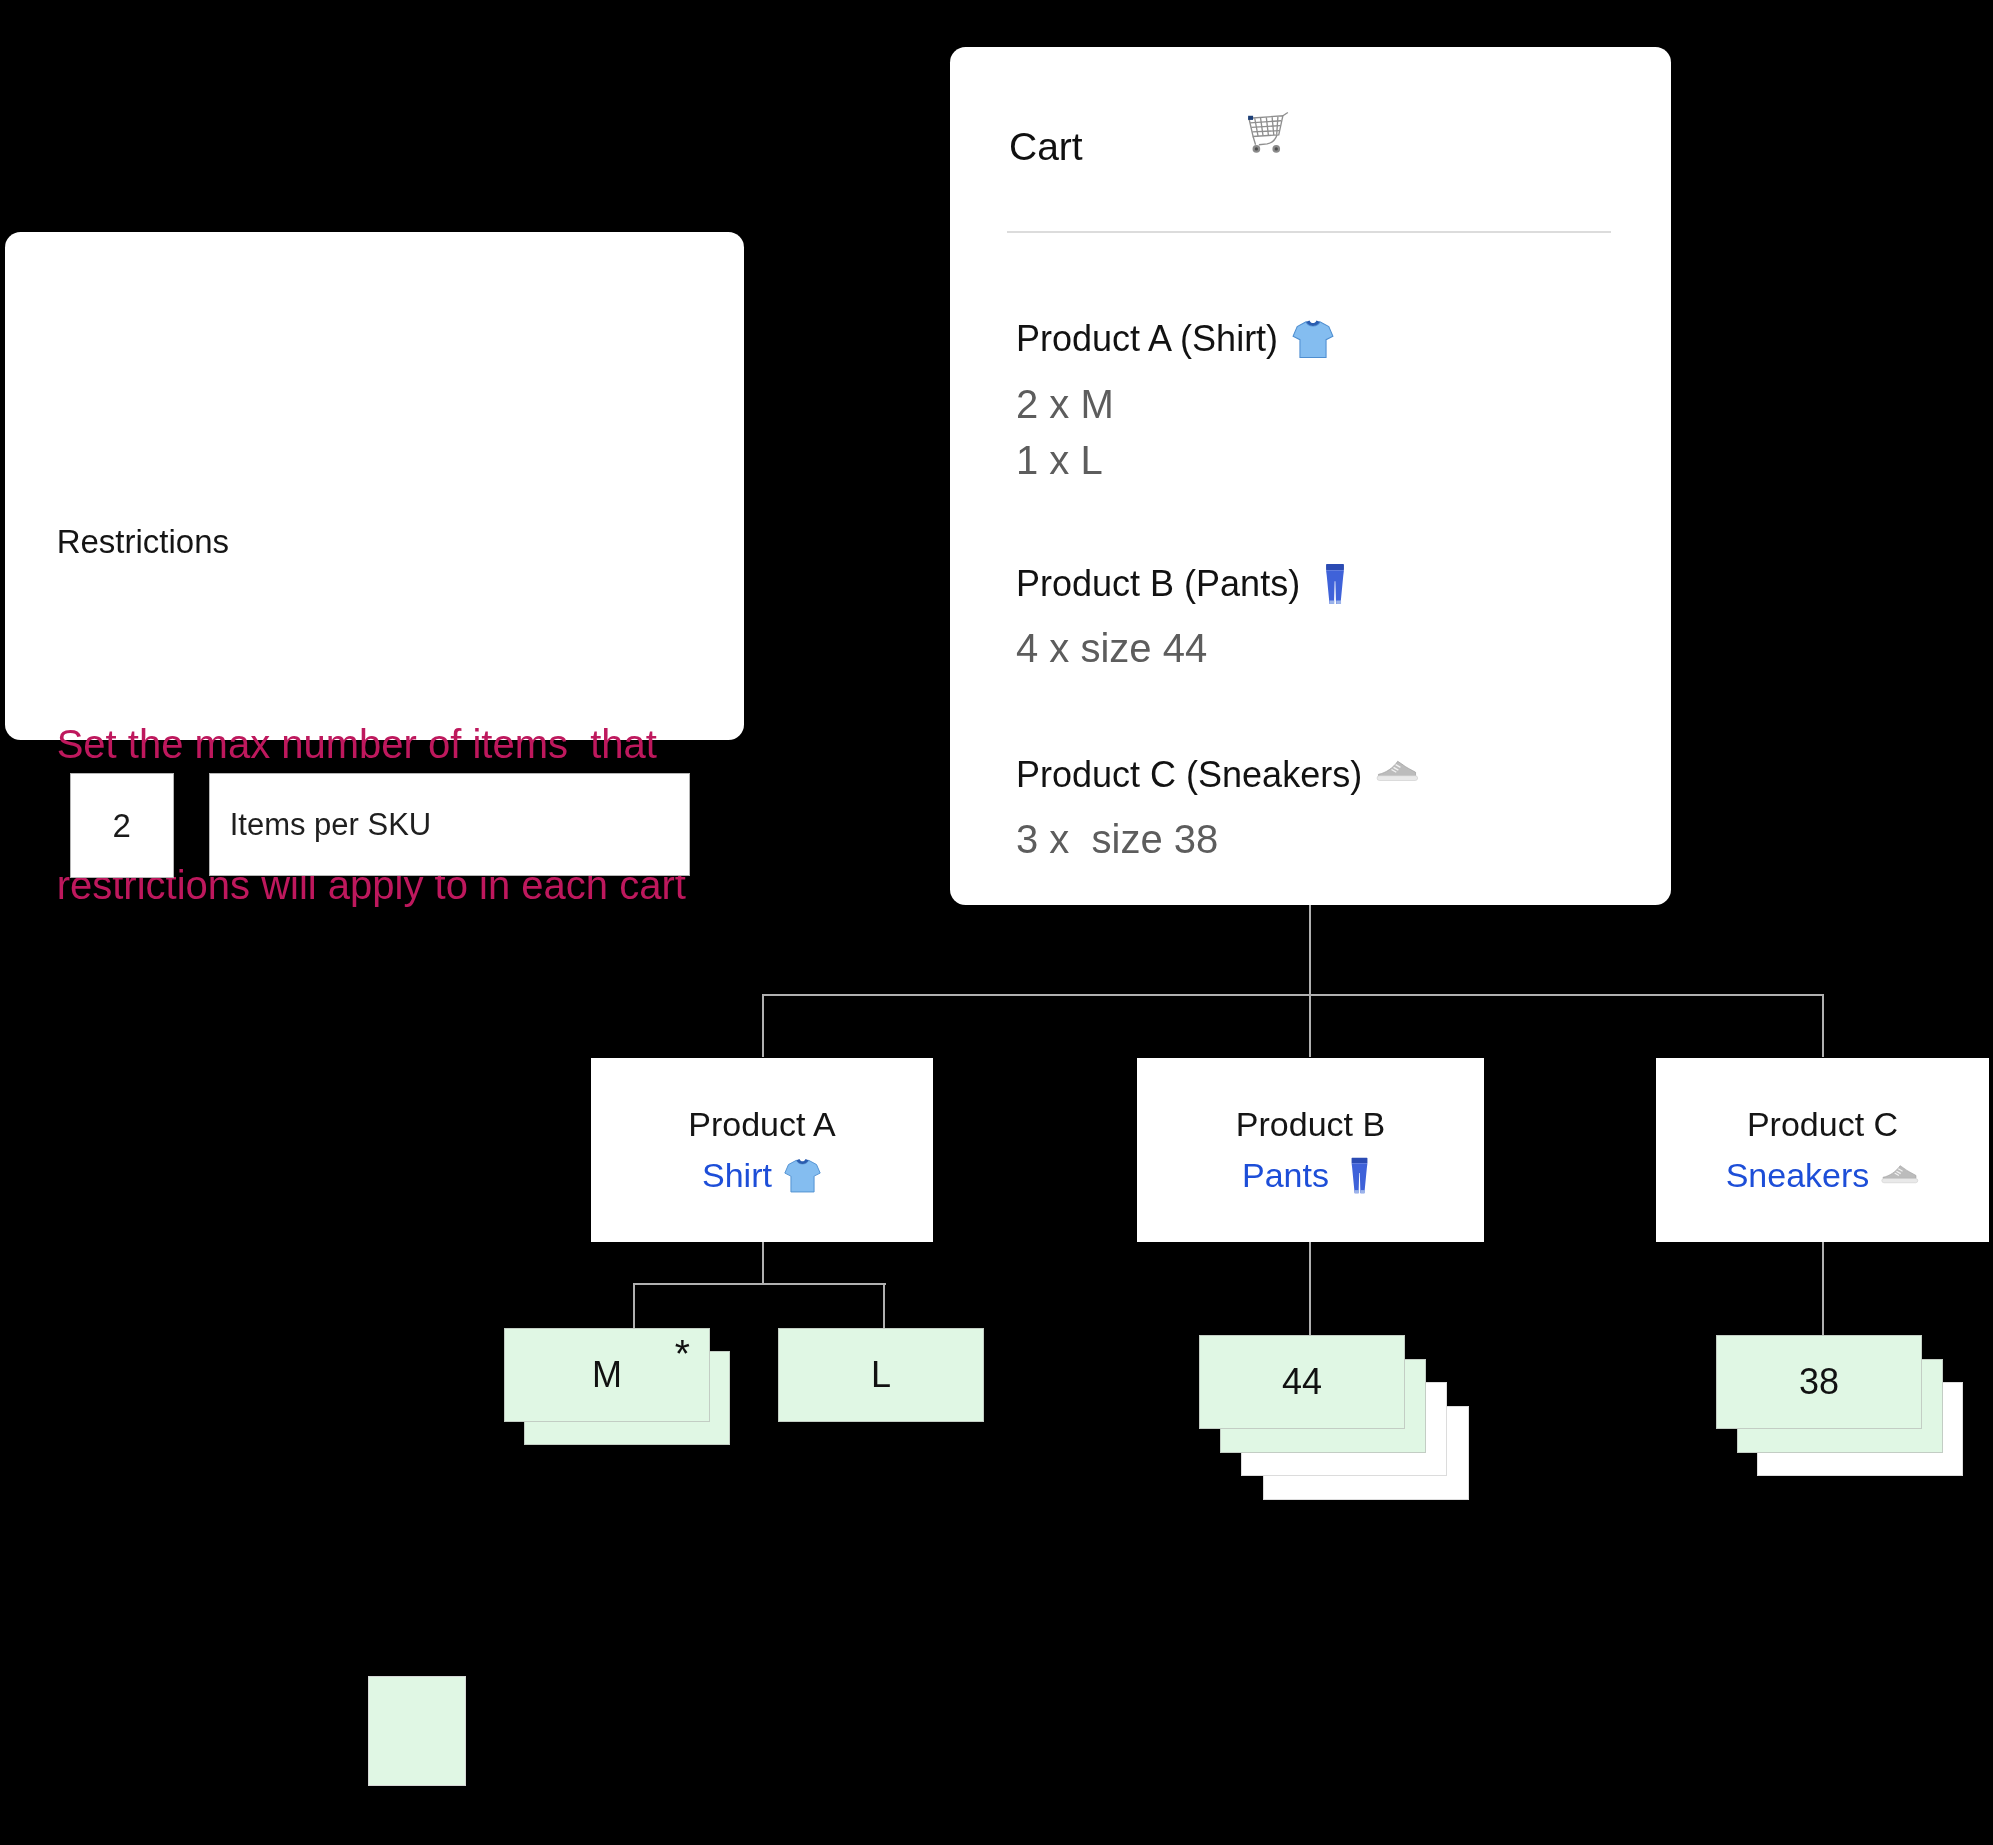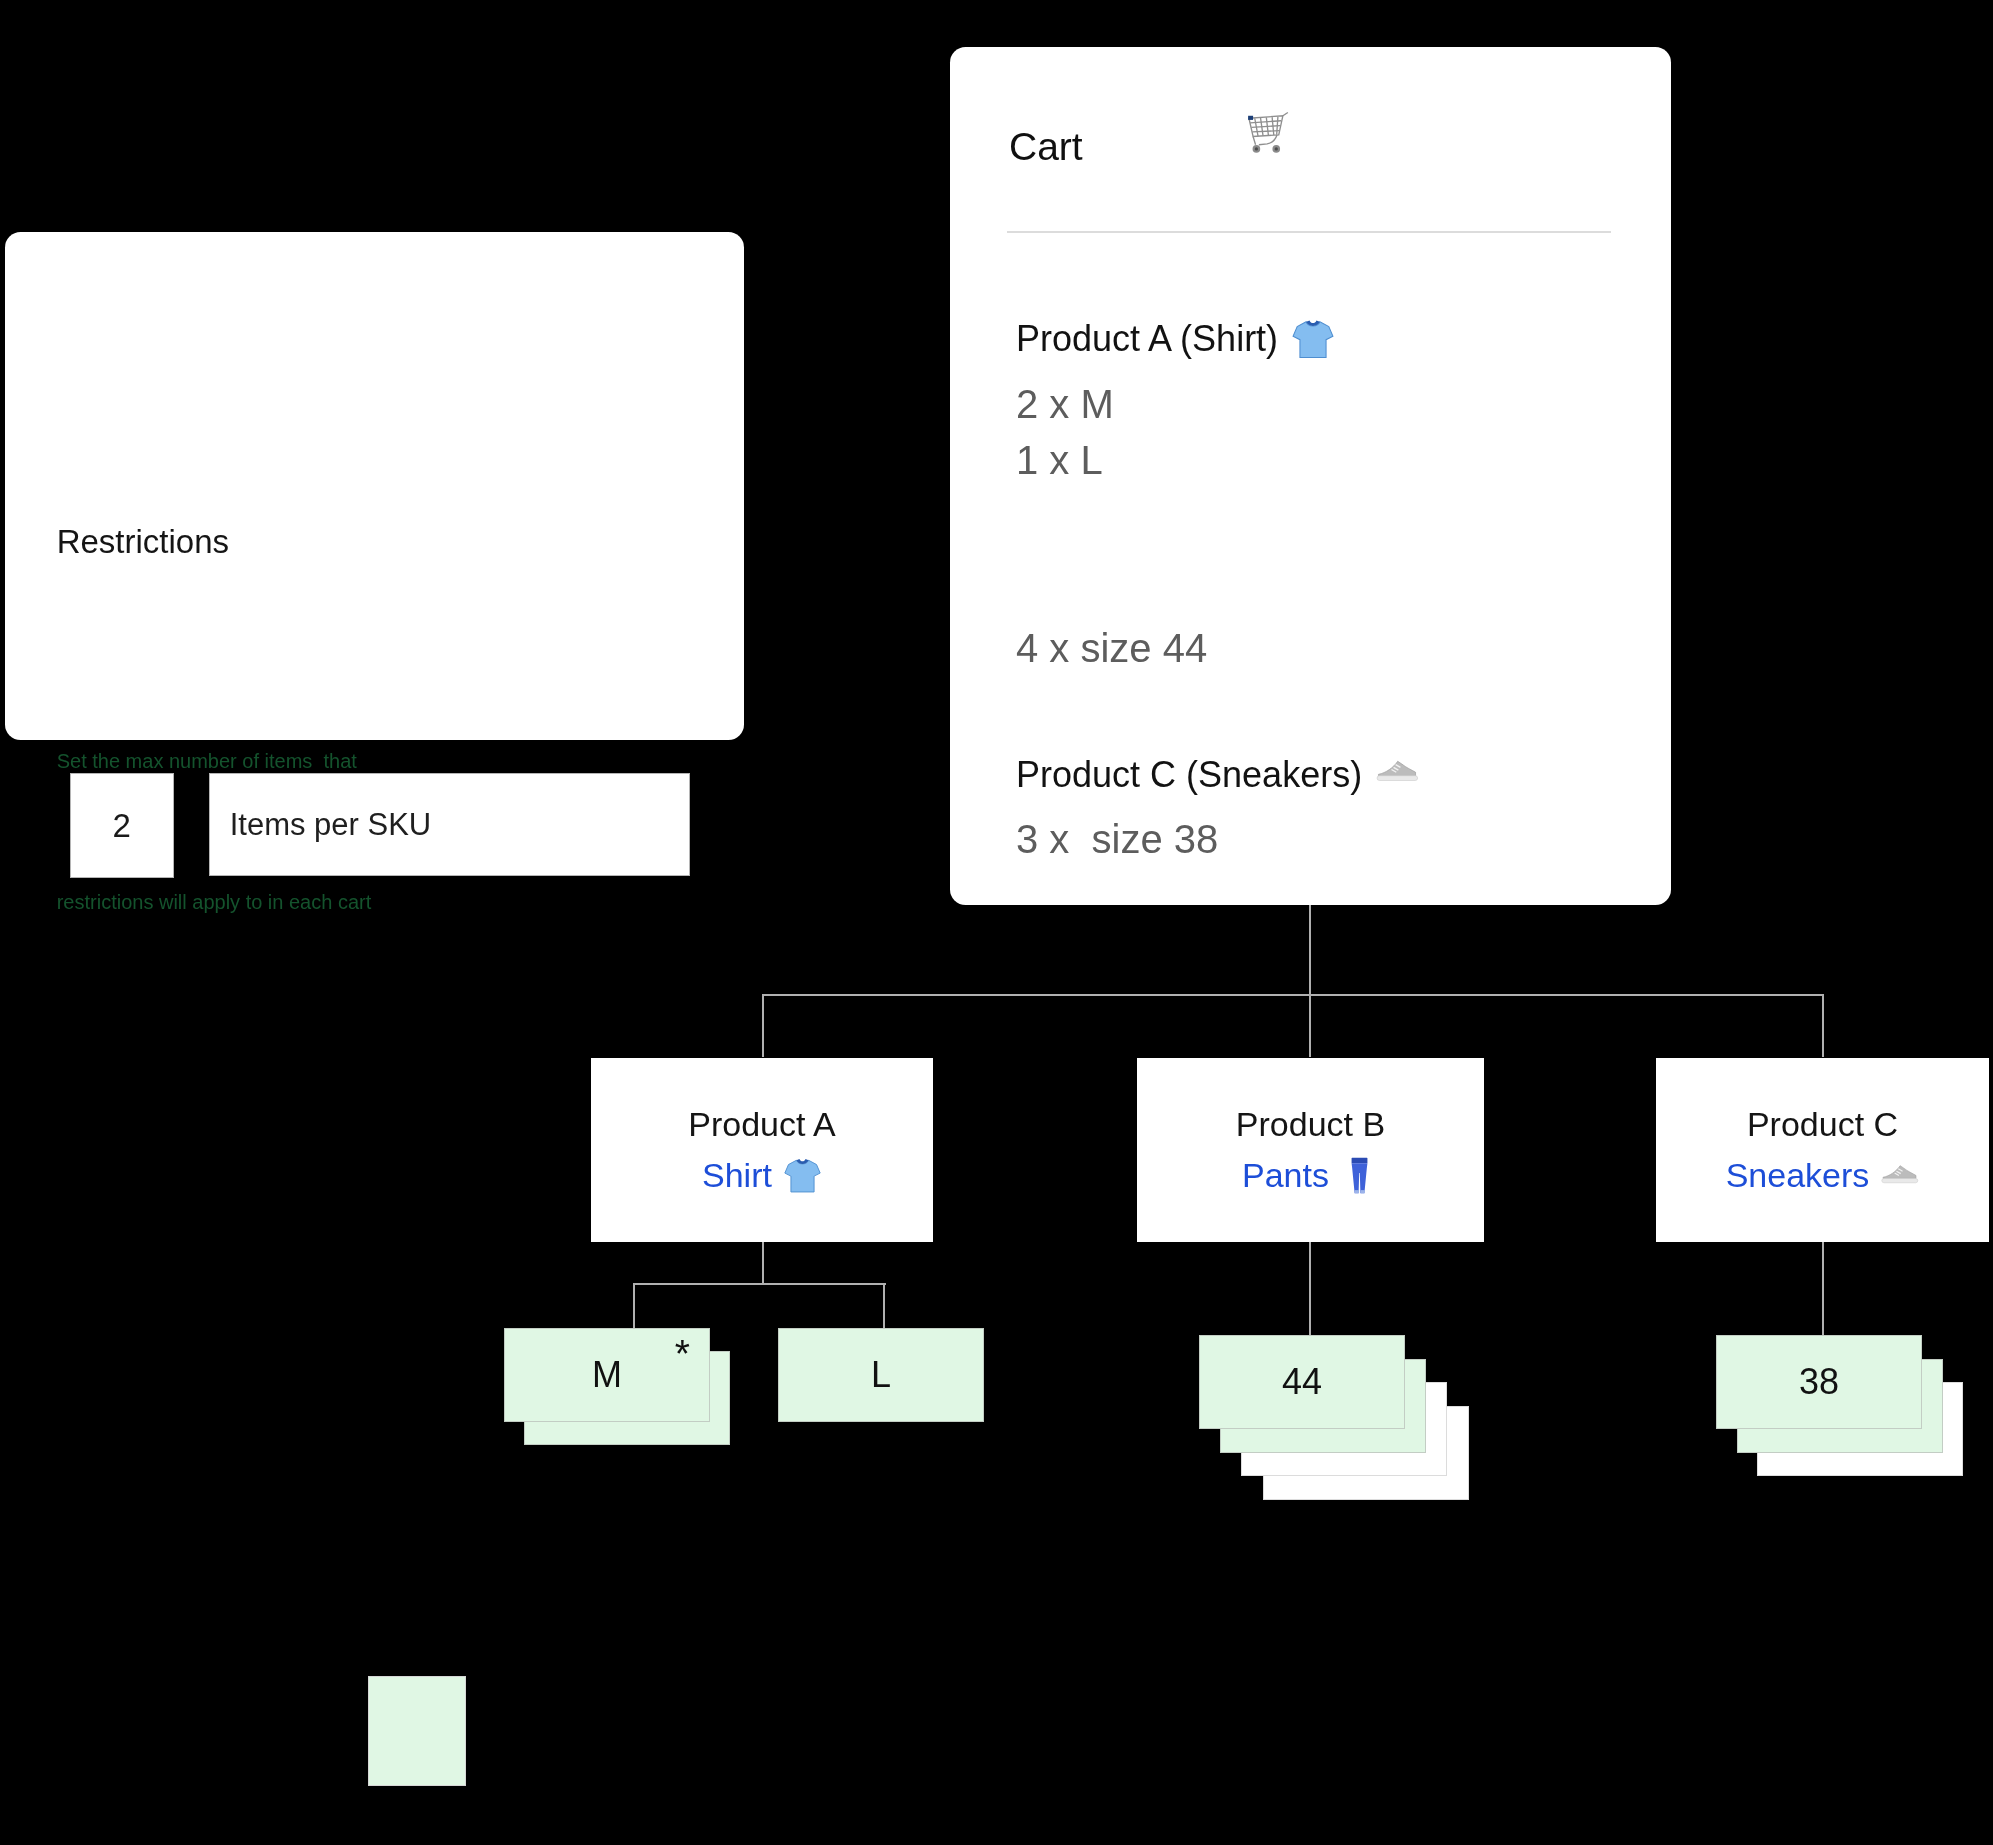--- a/index.html
+++ b/index.html
@@ -7,21 +7,21 @@
     position:relative; width:1993px; height:1845px; background:#000000;
     font-family:"Liberation Sans", sans-serif; overflow:hidden; color:#141414;
   }
   .card {
     position:absolute; background:#ffffff; border-radius:15.6px;
     box-shadow:0 3.1px 14px rgba(0,0,0,0.45);
   }
   
   .restrictions { left:4.7px; top:232px; width:739px; height:508px; }
   .r-title { position:absolute; left:52px; top:291px; font-size:33px; font-weight:500; color:#151515; }
-  .r-desc  { position:absolute; left:52px; top:412px; font-size:20px; line-height:47px; color:#14532d; white-space:pre; }
+  .r-desc  { position:absolute; left:52px; top:395px; font-size:40px; line-height:47px; color:#be185d; white-space:pre; }
   .r-input-num {
     position:absolute; left:65px; top:541px; width:102px; height:103px;
     border:1.6px solid #b5b5b5; background:#fff; display:flex; align-items:center; justify-content:center;
     font-size:33px; color:#1a1a1a;
   }
   .r-input-label {
     position:absolute; left:204px; top:541px; width:481px; height:103px;
     border:1.6px solid #b5b5b5; background:#fff; display:flex; align-items:center;
     padding-left:20px; box-sizing:border-box; font-size:31px; color:#1f1f1f;
   }
@@ -100,20 +100,31 @@
       <span class="h-icon">
         <svg viewBox="0 0 64 64" width="44" height="44">
           <path d="M22 7 L9 14 3 28 13 33 13 59 51 59 51 33 61 28 55 14 42 7 C39 15 25 15 22 7 Z" fill="#84bdf0" stroke="#4e8ed0" stroke-width="1.5"></path>
           <path d="M22 7 C25 15 39 15 42 7 L37 5 C35 10 29 10 27 5 Z" fill="#2a5db0"></path>
         </svg>
       </span>
     </div>
     <div class="cart-item-qty" style="top:335px;">2 x M</div>
     <div class="cart-item-qty" style="top:391px;">1 x L</div>
 
+    <div class="cart-item-name" style="top:515px;">
+      <span>Product B (Pants)</span>
+      <span class="h-icon">
+        <svg viewBox="0 0 64 64" width="44" height="44">
+          <rect x="19" y="3" width="26" height="9" rx="1" fill="#2b4bb3"></rect>
+          <path d="M19 12 H45 L44 20 L40 61 H33.5 L32.5 28 H31.5 L30.5 61 H24 L20 20 Z" fill="#3f62d9"></path>
+          <rect x="24" y="56" width="7" height="5" fill="#9db4ea"></rect>
+          <rect x="33.8" y="56" width="7" height="5" fill="#9db4ea"></rect>
+        </svg>
+      </span>
+    </div>
     <div class="cart-item-qty" style="top:579px;">4 x size 44</div>
 
     <div class="cart-item-name" style="top:706px;">
       <span>Product C (Sneakers)</span>
       <span class="h-icon">
         <svg viewBox="0 0 64 42" width="44" height="31">
           <path d="M5 28 C16 26 27 18 33 9 L39 13 C45 18 54 22 59 25 L59 30 L5 30 Z" fill="#bcbcbc" stroke="#9e9e9e" stroke-width="1"></path>
           <path d="M30 14 l7 4 M27 18 l7 4 M24 21 l7 4" stroke="#f2f2f2" stroke-width="2" fill="none"></path>
           <rect x="3" y="30" width="59" height="7" rx="3.5" fill="#e9e9e9" stroke="#cfcfcf" stroke-width="1"></rect>
         </svg>

